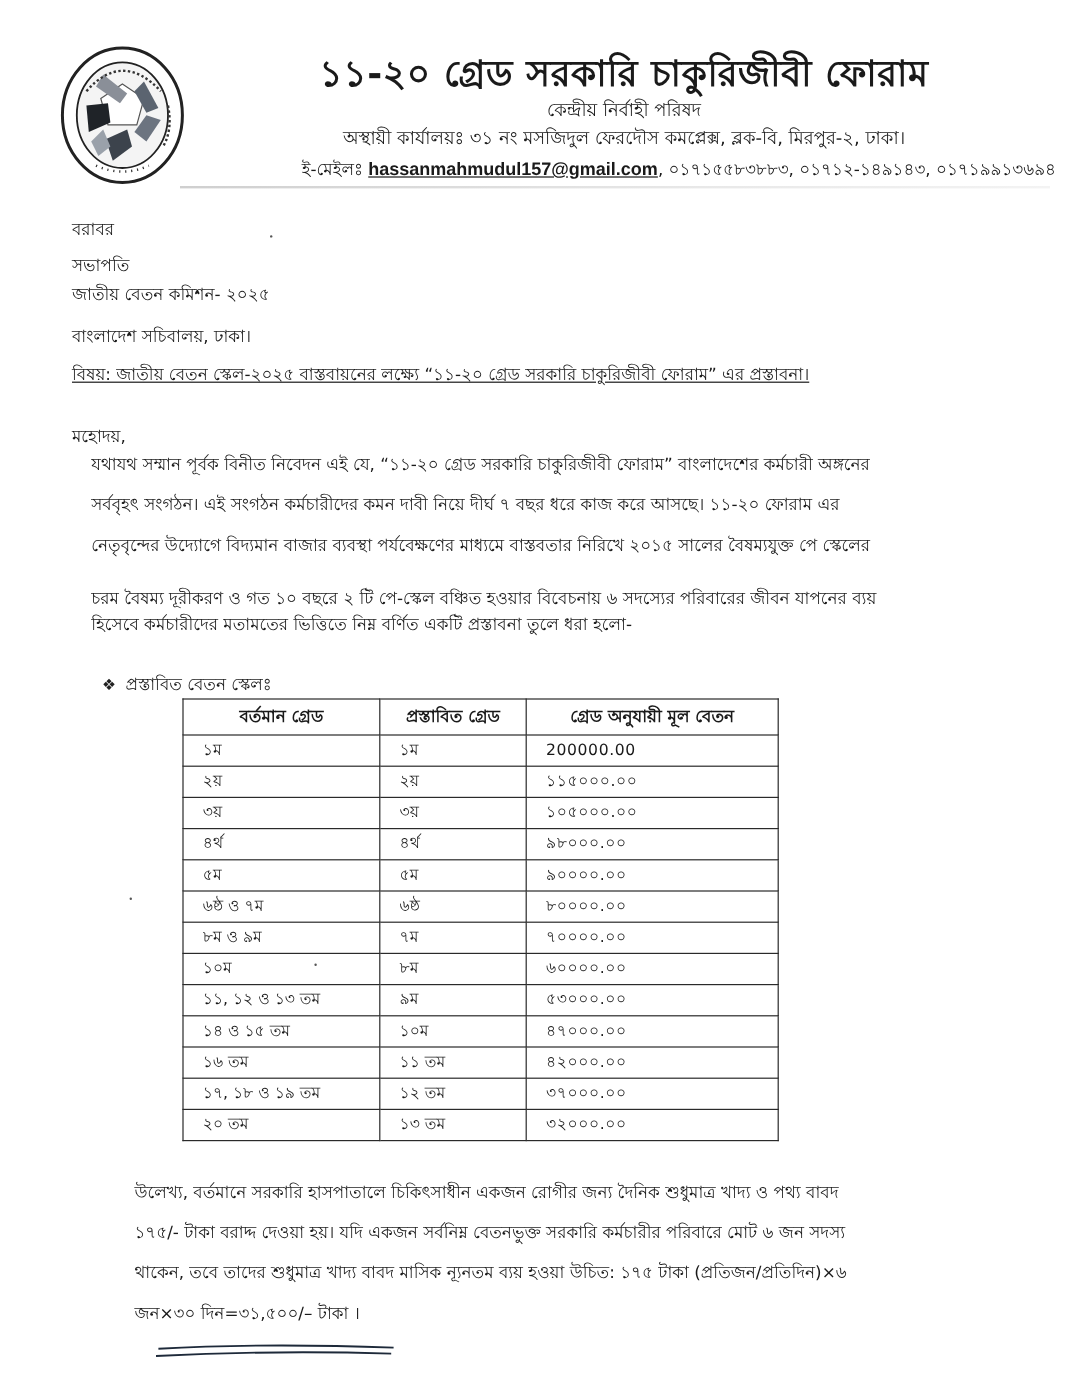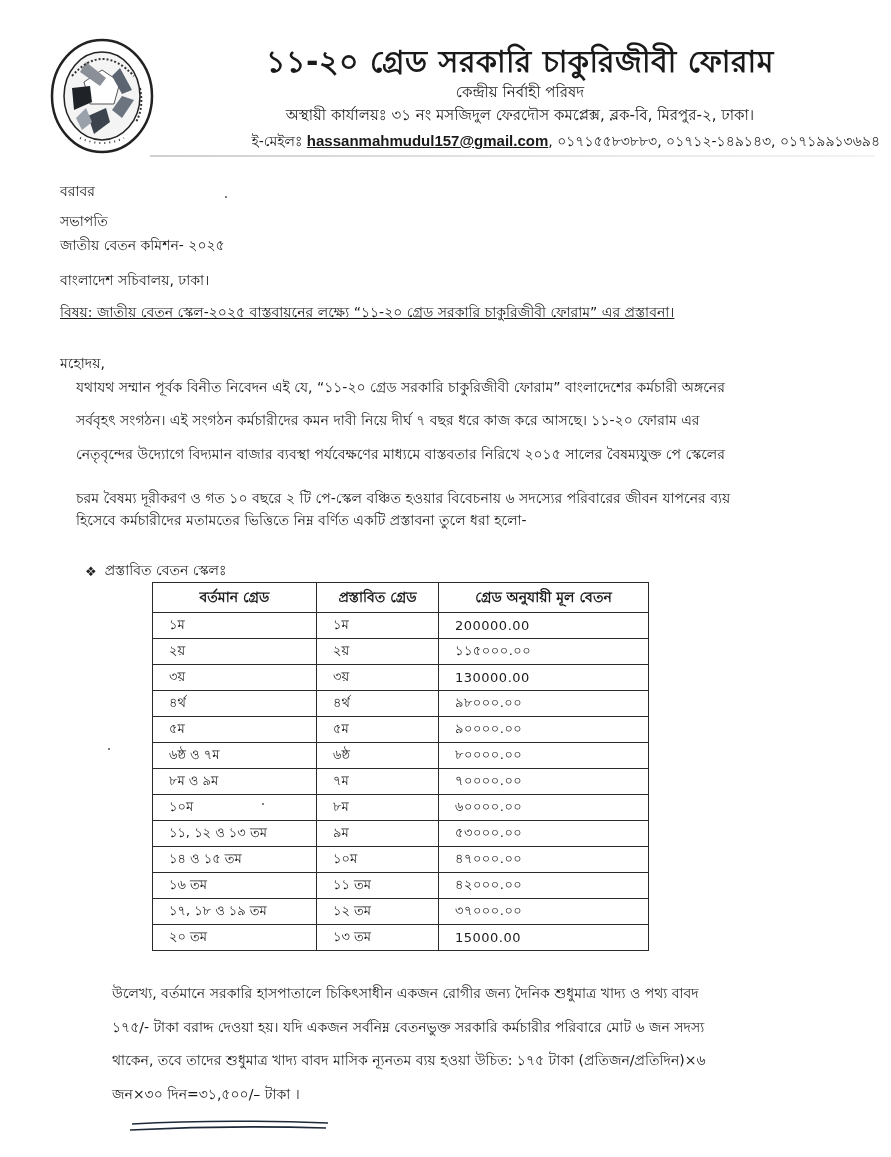--- a/index.html
+++ b/index.html
@@ -114,21 +114,21 @@
         <td class="amt">200000.00</td>
       </tr>
       <tr>
         <td>২য়</td>
         <td>২য়</td>
         <td class="amt">১১৫০০০.০০</td>
       </tr>
       <tr>
         <td>৩য়</td>
         <td>৩য়</td>
-        <td class="amt">130000.00</td>
+        <td class="amt">১০৫০০০.০০</td>
       </tr>
       <tr>
         <td>৪র্থ</td>
         <td>৪র্থ</td>
         <td class="amt">৯৮০০০.০০</td>
       </tr>
       <tr>
         <td>৫ম</td>
         <td>৫ম</td>
         <td class="amt">৯০০০০.০০</td>
@@ -164,21 +164,21 @@
         <td class="amt">৪২০০০.০০</td>
       </tr>
       <tr>
         <td>১৭, ১৮ ও ১৯ তম</td>
         <td>১২ তম</td>
         <td class="amt">৩৭০০০.০০</td>
       </tr>
       <tr>
         <td>২০ তম</td>
         <td>১৩ তম</td>
-        <td class="amt">15000.00</td>
+        <td class="amt">৩২০০০.০০</td>
       </tr>
     </tbody>
 </table>
 <div class="abs dot" style="left:108px; top:748px;"></div>
 <div class="abs dot" style="left:262px; top:803px;"></div>
 
 <div class="abs note-line" style="top:982px;">উলেখ্য, বর্তমানে সরকারি হাসপাতালে চিকিৎসাধীন একজন রোগীর জন্য দৈনিক শুধুমাত্র খাদ্য ও পথ্য বাবদ</div>
 <div class="abs note-line" style="top:1016px;">১৭৫/- টাকা বরাদ্দ দেওয়া হয়। যদি একজন সর্বনিম্ন বেতনভুক্ত সরকারি কর্মচারীর পরিবারে মোট ৬ জন সদস্য</div>
 <div class="abs note-line" style="top:1049px;">থাকেন, তবে তাদের শুধুমাত্র খাদ্য বাবদ মাসিক ন্যূনতম ব্যয় হওয়া উচিত: ১৭৫ টাকা (প্রতিজন/প্রতিদিন)×৬</div>
 <div class="abs note-line" style="top:1083px;">জন×৩০ দিন=৩১,৫০০/– টাকা ।</div>

